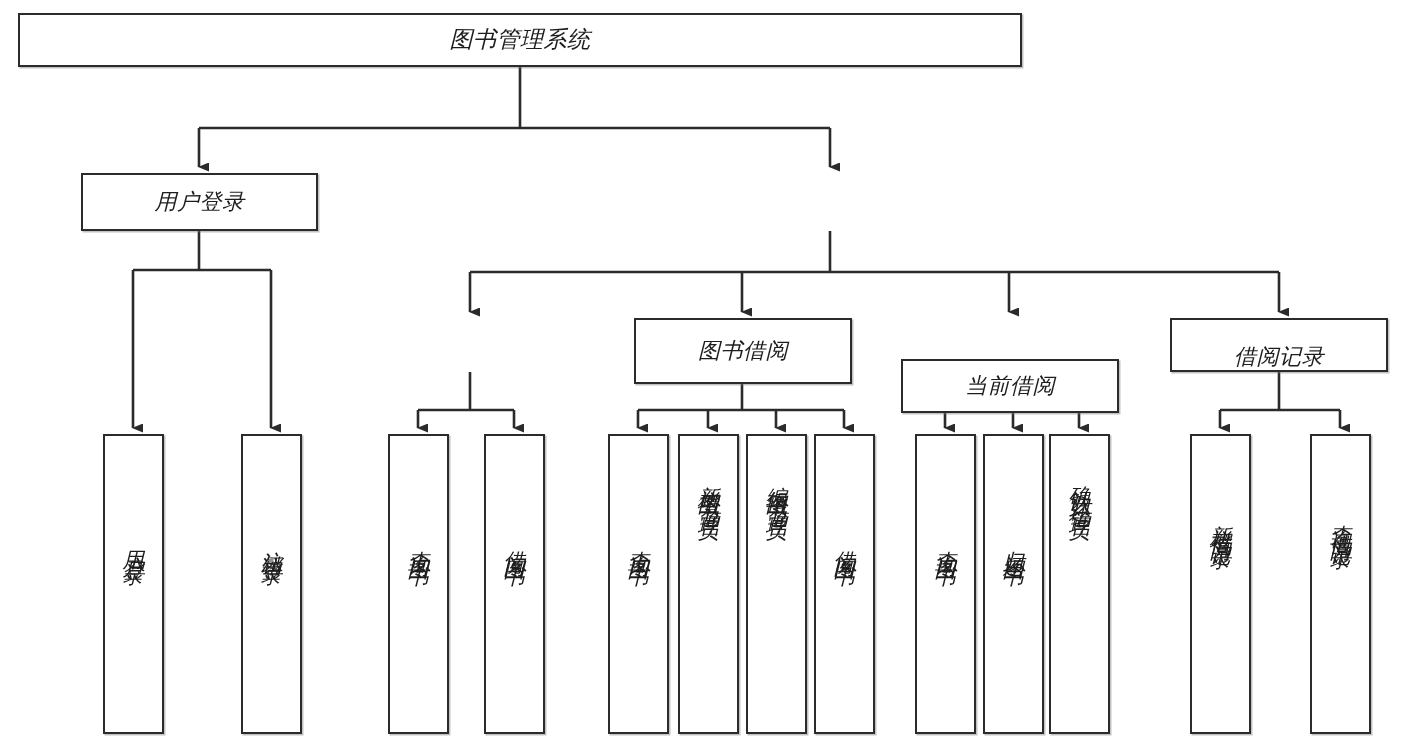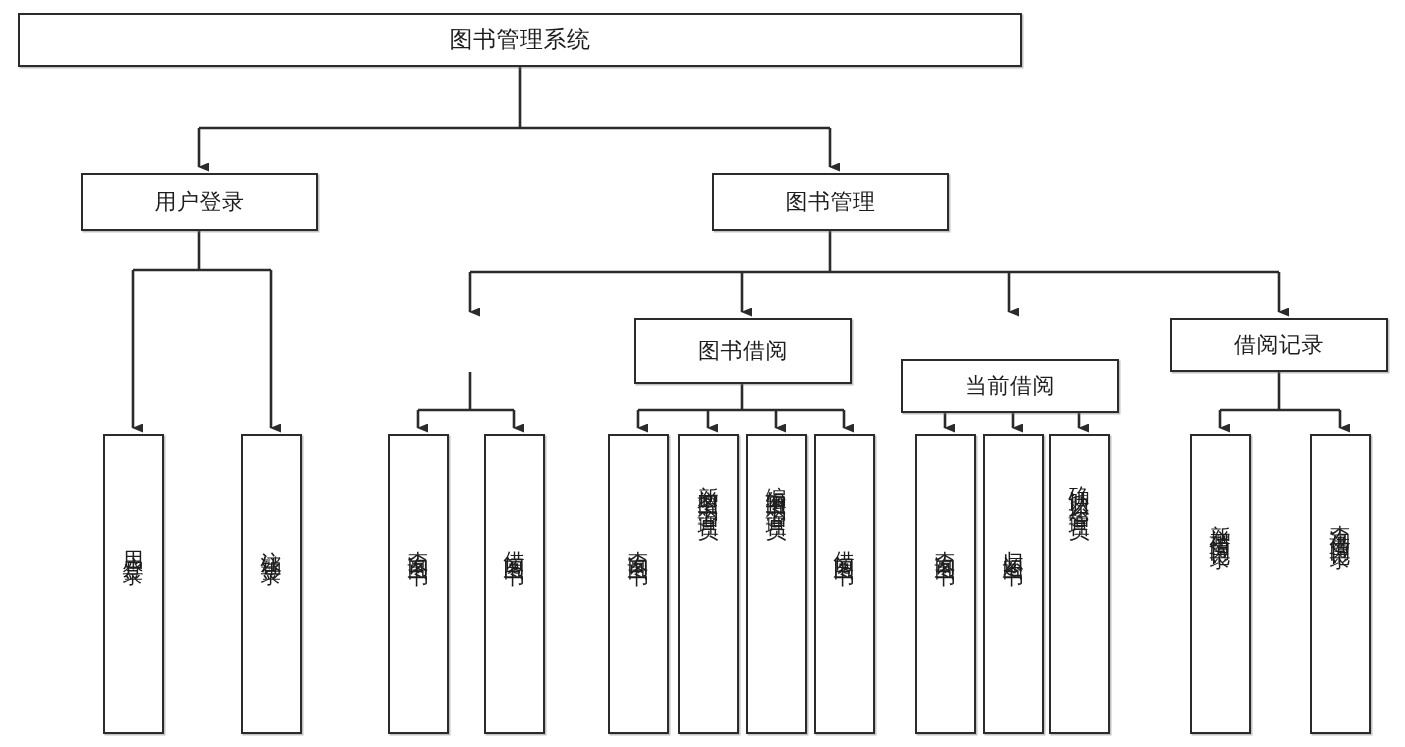--- a/index.html
+++ b/index.html
@@ -9,20 +9,21 @@
   }
   body {
     font-family: "Liberation Sans", "DejaVu Sans", sans-serif;
   }
   #diagram-root {
     position: relative;
     width: 1405px;
     height: 747px;
     background: #ffffff;
     overflow: hidden;
+    font-style: italic;
   }
   svg.edges {
     position: absolute;
     left: 0;
     top: 0;
     width: 1405px;
     height: 747px;
     pointer-events: none;
   }
   .node {
@@ -128,31 +129,28 @@
     </g>
   </svg>
 
   <div class="node root horiz" id="n-root" style="left: 18px; top: 13px; width: 1004px; height: 54px;">
     <span class="label">图书管理系统</span>
   </div>
 
   <div class="node horiz" id="n-user_login" style="left: 81px; top: 173px; width: 237px; height: 58px;">
     <span class="label">用户登录</span>
   </div>
-  <div class="node horiz" id="n-book_manage" style="left: 712px; top: 173px; width: 237px; height: 58px;">
-    <span class="label">图书管理</span>
-  </div>
 
   <div class="node horiz" id="n-book_borrow" style="left: 634px; top: 318px; width: 218px; height: 66px;">
     <span class="label">图书借阅</span>
   </div>
   <div class="node horiz" id="n-current_borrow" style="left: 901px; top: 318px; width: 218px; height: 54px; margin-top: 41px;">
     <span class="label">当前借阅</span>
   </div>
-  <div class="node horiz" id="n-borrow_record" style="left: 1170px; top: 318px; width: 218px; height: 54px;">
+  <div class="node horiz" id="n-borrow_record" style="left: 1170px; top: 318px; width: 218px; height: 54px; align-items: flex-end;">
     <span class="label">借阅记录</span>
   </div>
 
   <div id="leaf-host">
       <div class="node vert" style="left: 103px; top: 434px; width: 61px; height: 300px; padding-top: 98px;">
         <span class="label">用户登录</span>
       </div>
       <div class="node vert" style="left: 241px; top: 434px; width: 61px; height: 300px; padding-top: 98px;">
         <span class="label">注销登录</span>
       </div>

